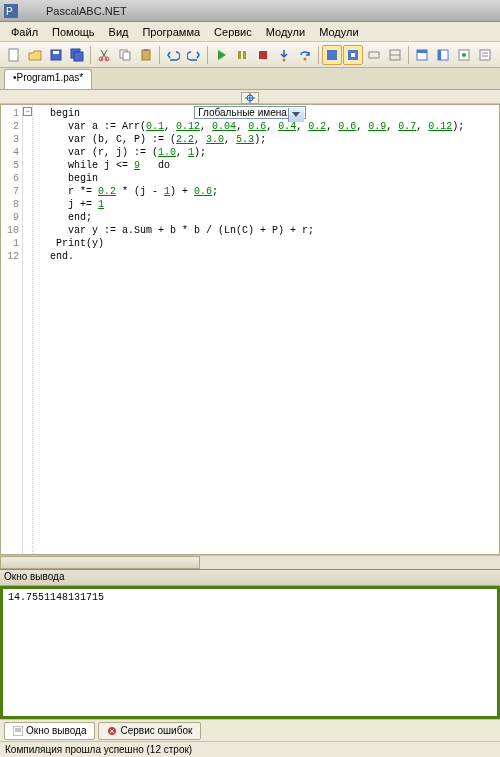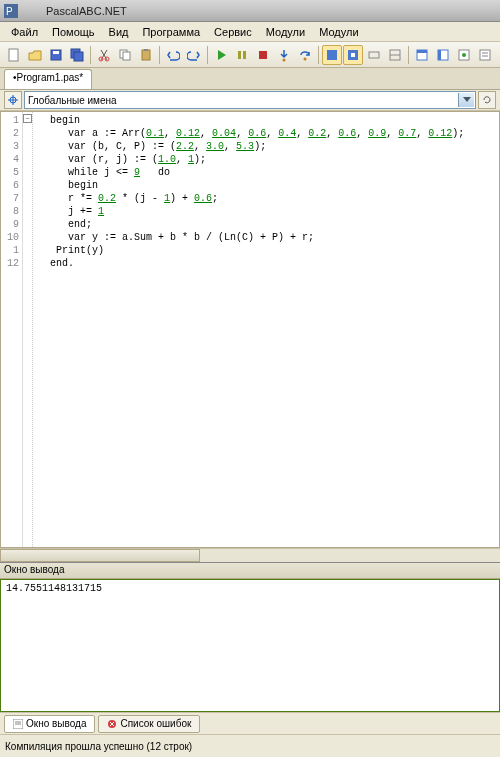--- a/index.html
+++ b/index.html
@@ -42,23 +42,24 @@
     height: 22px; background: #e0dcc8; border-bottom: 1px solid #aca890;
     display: flex; align-items: flex-end; padding: 0 4px;
   }
   .ftab {
     height: 20px; padding: 2px 8px; font-size: 10px;
     background: #ffffff; border: 1px solid #aca890; border-bottom: none;
     border-radius: 3px 3px 0 0; display: flex; align-items: flex-start;
   }
   
   .comborow {
-    height: 21px; display: flex; align-items: center;
+    height: 14px; display: flex; align-items: center;
     background: #ece9d8; padding: 2px 4px; gap: 2px;
     border-bottom: 1px solid #c8c0a8;
+    flex-direction: column;
   }
   .combo {
     flex: 1; height: 18px; border: 1px solid #7a98af; background: #fff;
     display: flex; align-items: center; padding: 0 18px 0 3px;
     font-size: 10px; position: relative;
   }
   .combo .arrow {
     position: absolute; right: 1px; top: 1px; width: 16px; height: 14px;
     background: linear-gradient(#e5f1fb,#bcd4ea); border-left: 1px solid #7a98af;
     display:flex; align-items:center; justify-content:center;
@@ -91,38 +92,38 @@
   
   .outpane {
     height: 150px; display: flex; flex-direction: column;
     background: #ece9d8; border-top: 1px solid #888;
   }
   .outhdr {
     height: 16px; background: linear-gradient(#e8e4d4,#d8d4c0);
     border-bottom: 1px solid #b0a888; padding: 1px 4px; font-size: 10px;
   }
   .outbody {
-    flex: 1; background: #fff; border: 1px solid #4d7c0f;
+    flex: 1; background: #fff; border: 3px solid #4d7c0f;
     font-family: "Courier New", monospace; font-size: 10px; padding: 3px 5px;
   }
   
   .bottomtabs {
     height: 22px; display: flex; align-items: center; gap: 3px;
     background: #ece9d8; padding: 2px 4px; border-top: 1px solid #c8c0a8;
   }
   .btab {
     height: 18px; padding: 2px 8px; border: 1px solid #b0a888;
     border-radius: 2px; font-size: 10px; display: flex; align-items: center; gap: 3px;
     background: #f4f2e8;
   }
   .btab.active { background: #fff; }
   .ico { width: 10px; height: 10px; display: inline-block; }
   
   .statusbar {
-    height: 23px; background: #ece9d8; border-top: 1px solid #c8c0a8;
+    height: 16px; background: #ece9d8; border-top: 1px solid #c8c0a8;
     font-size: 10px; display: flex; align-items: center; padding: 0 5px;
   }
   svg { display: block; }
 </style>
 </head>
 <body>
 
 <div class="titlebar">
   <span class="icon">
     <svg width="14" height="14">
@@ -347,19 +348,19 @@
     <span>Окно вывода</span>
   </div>
   <div class="btab">
     <span class="ico">
         <svg width="10" height="10">
           <circle cx="5" cy="5" r="4" fill="#d04040"></circle>
           <line x1="3" y1="3" x2="7" y2="7" stroke="#fff"></line>
           <line x1="7" y1="3" x2="3" y2="7" stroke="#fff"></line>
         </svg>
       </span>
-    <span>Список ошибок</span>
+    <span>Сервис ошибок</span>
   </div>
 </div>
 
 <div class="statusbar">
   <span>Компиляция прошла успешно (12 строк)</span>
 </div>
 
 </body></html>

